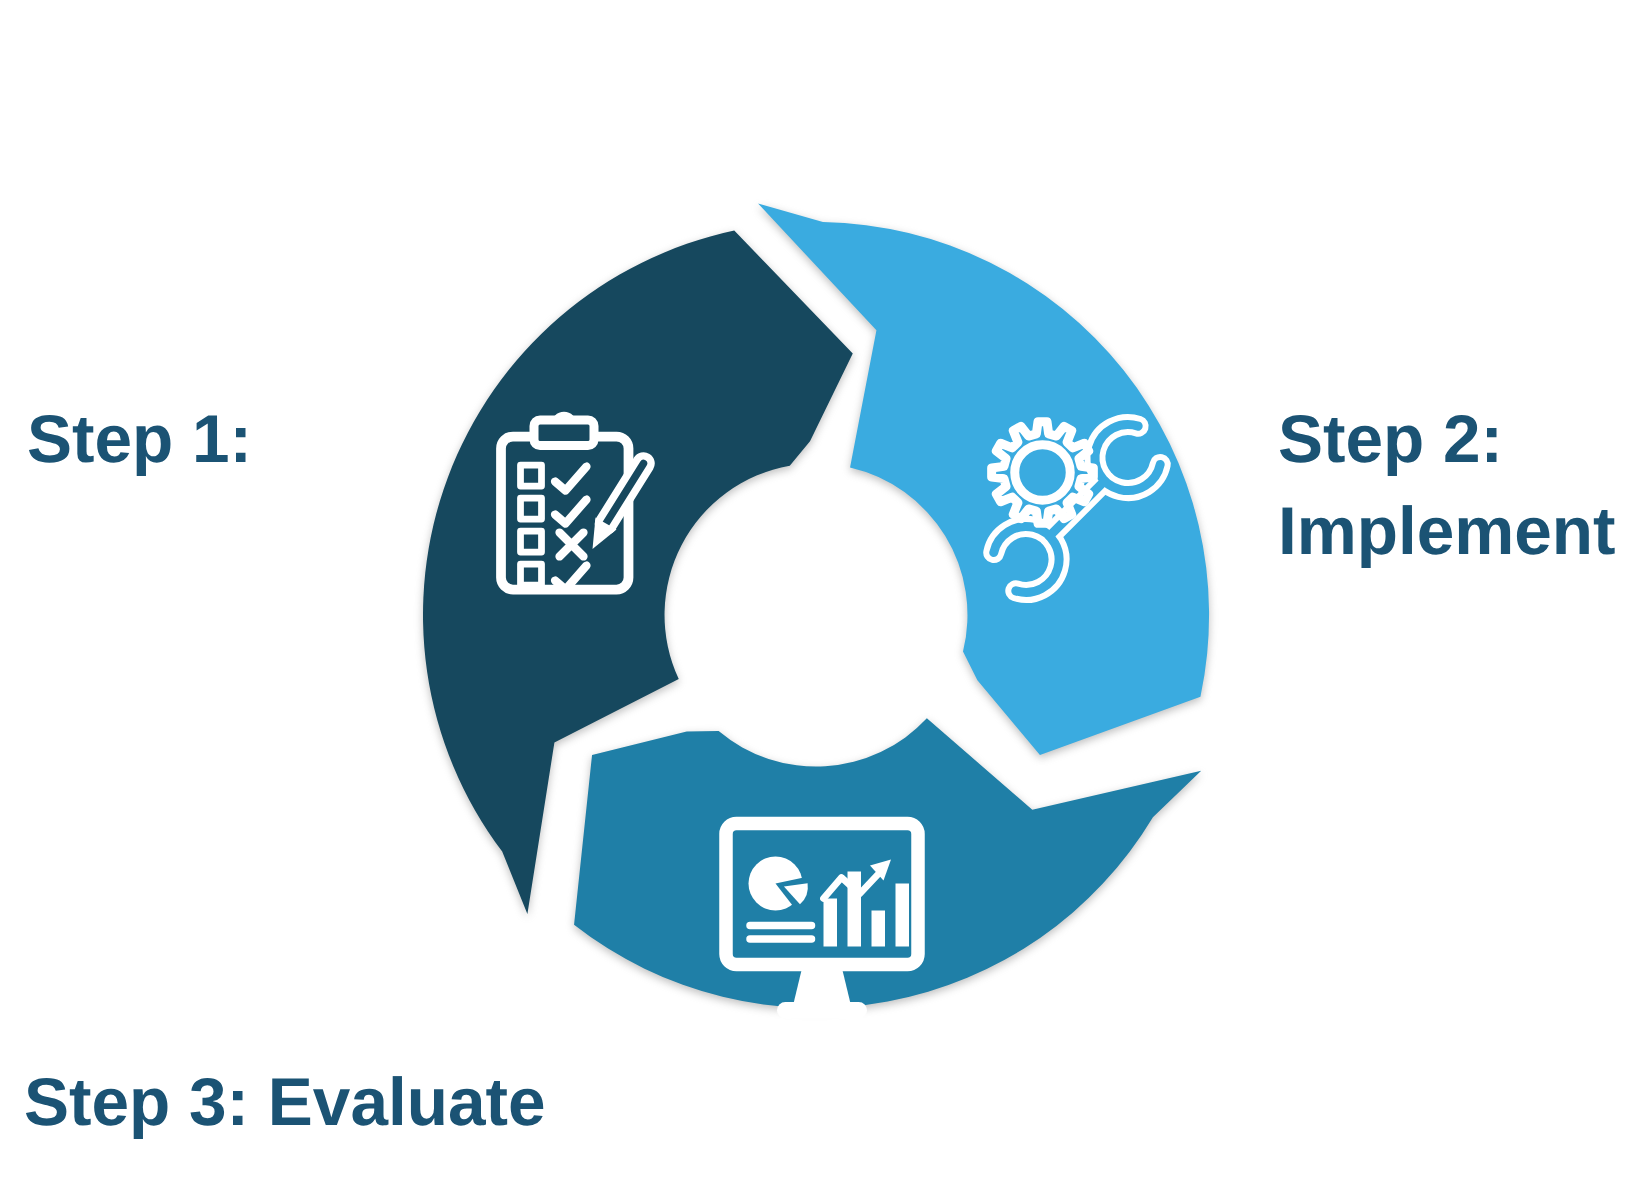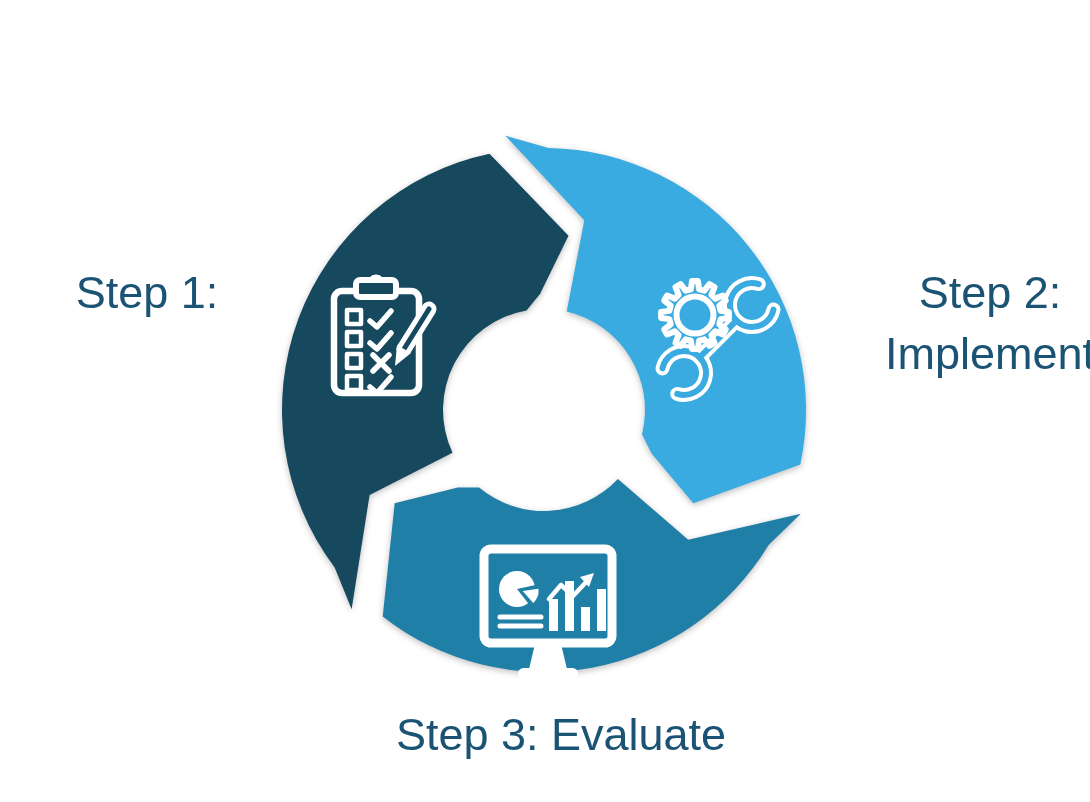--- a/index.html
+++ b/index.html
@@ -11,21 +11,21 @@
   .stage{position:absolute;inset:0}
   svg.fly{position:absolute;left:0;top:0}
   #segments{filter:drop-shadow(0 2px 3px rgba(110,110,110,.45))}
   .title{
     position:absolute;top:34px;left:0;width:100%;text-align:center;
     font-size:55px;font-weight:800;letter-spacing:.5px;white-space:nowrap;
   }
   .t1{color:var(--title1,#1b5374);margin-right:13px}
   .t2{color:var(--title2,#2ea3d9)}
   .label{
-    position:absolute;text-align:center;font-weight:400;
+    position:absolute;font-weight:700;
     font-size:45px;line-height:61px;color:var(--label,#1b5374);
   }
   #label1{left:18px;top:262px;width:258px}
   #label2{left:852px;top:262px;width:276px}
   #label3{left:16px;top:704px;width:100%}
 </style>
 </head>
 <body>
 
 <div class="stage">

